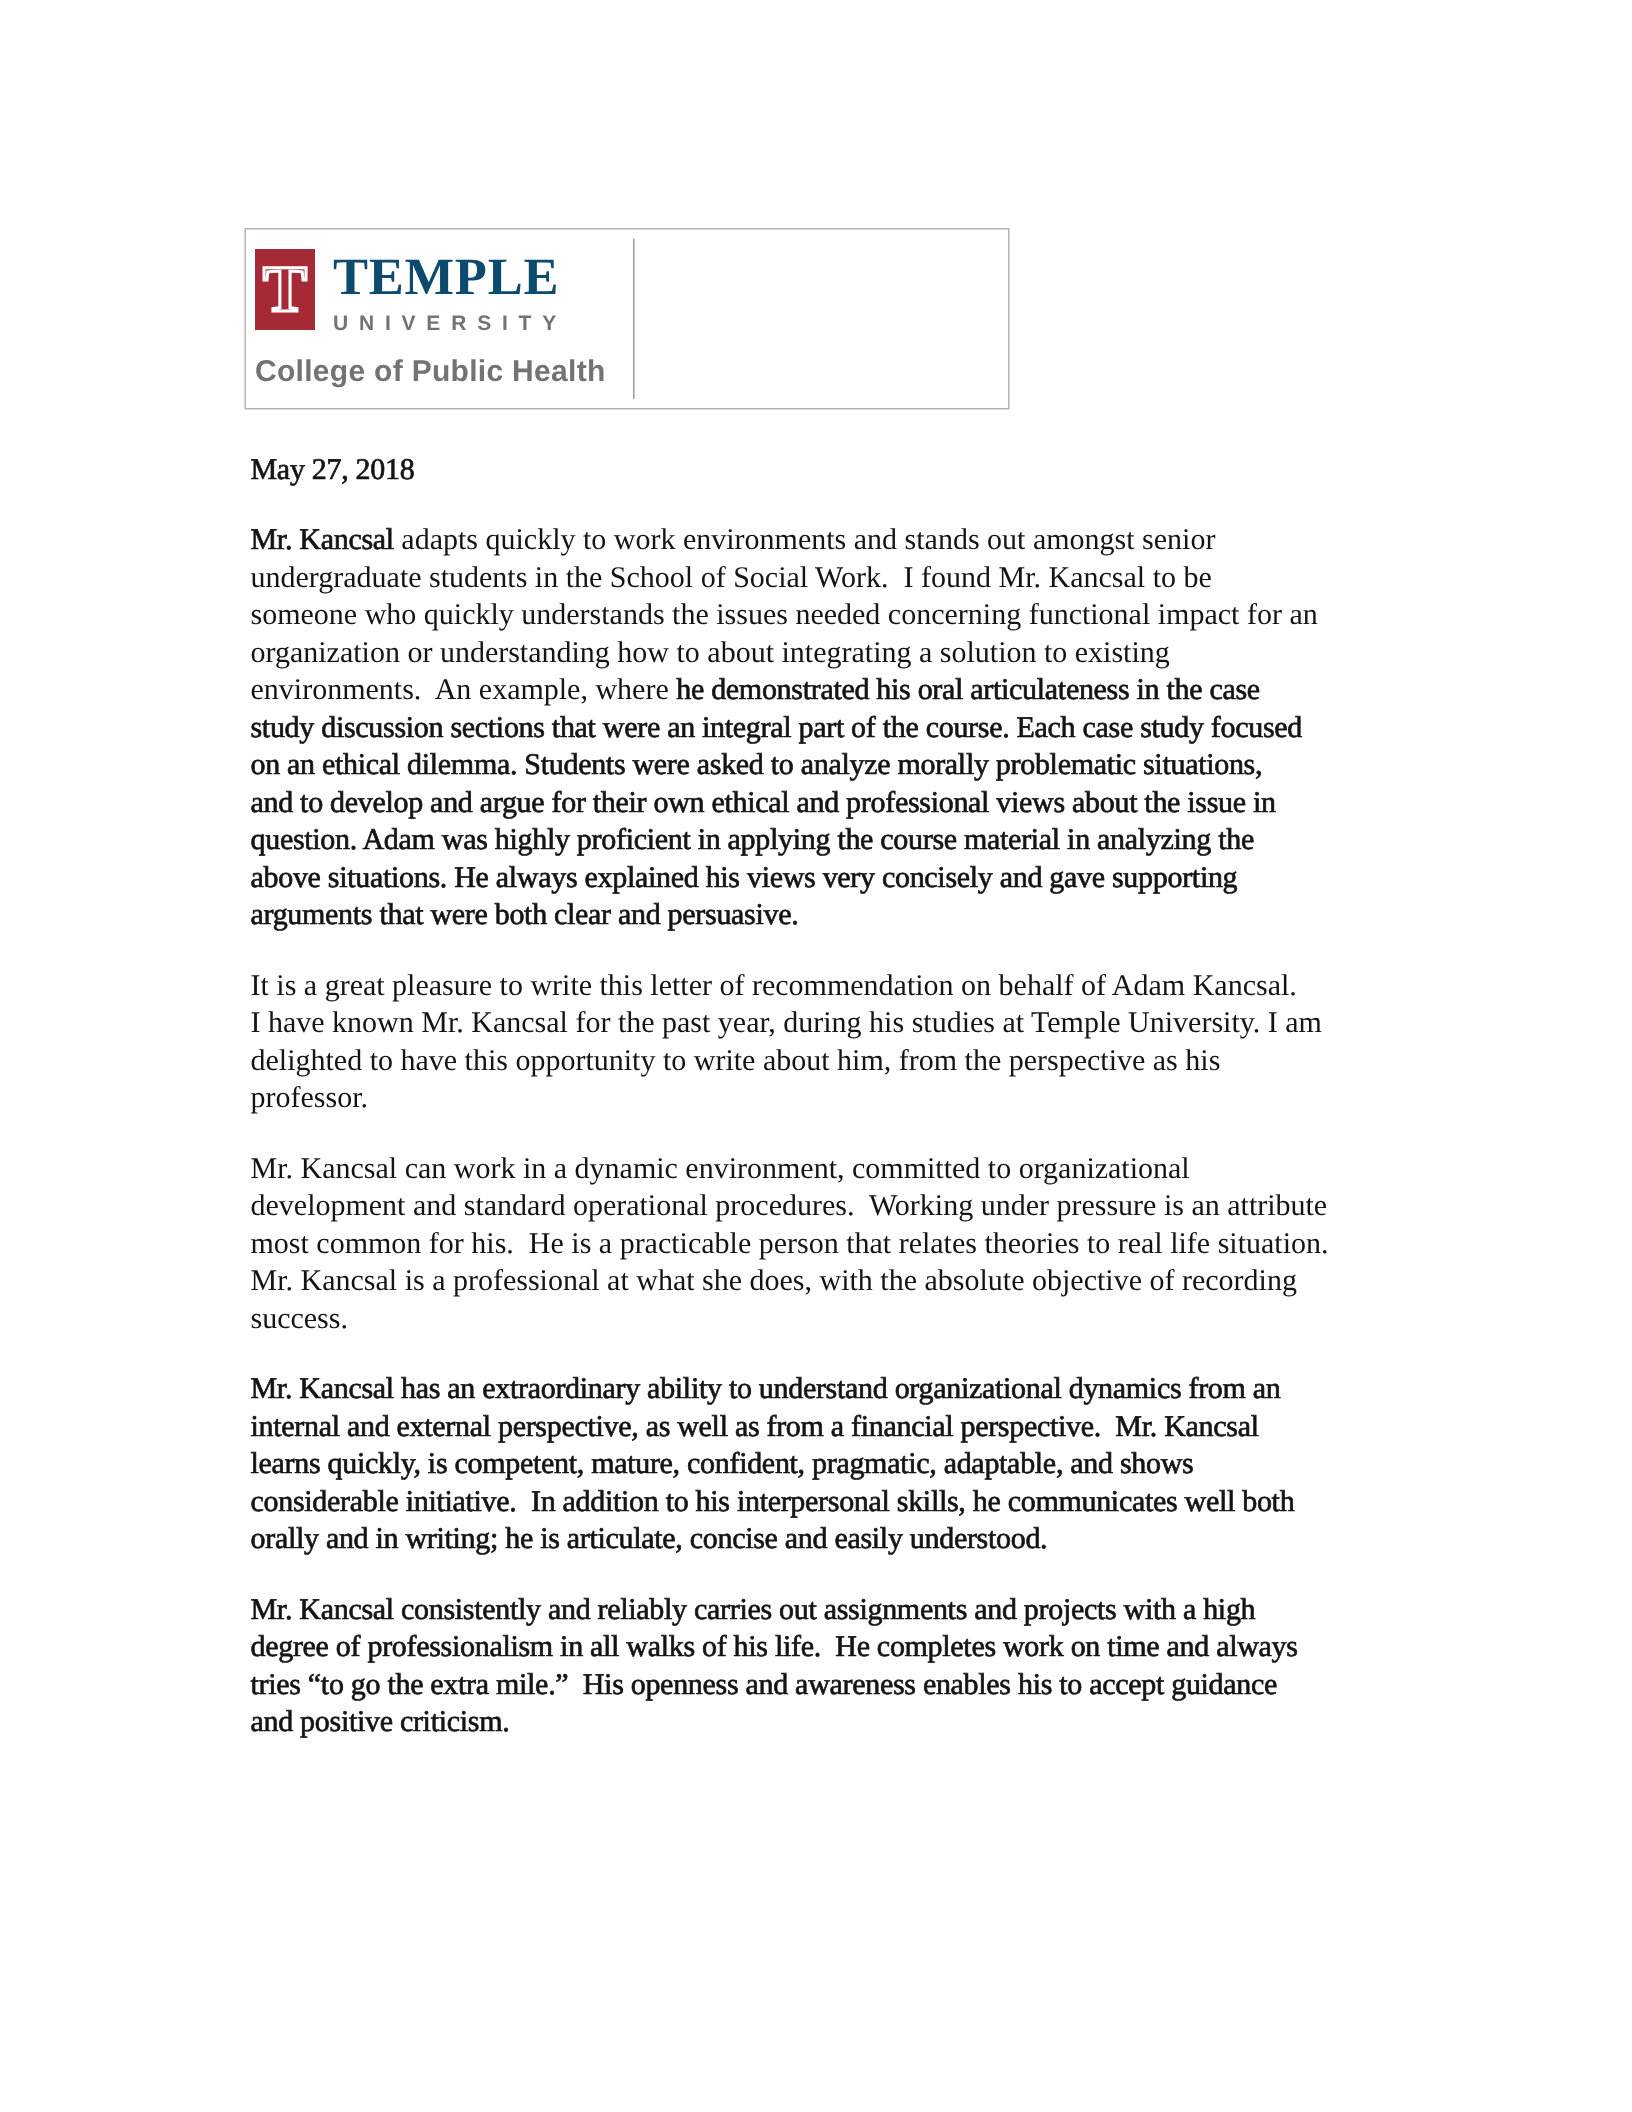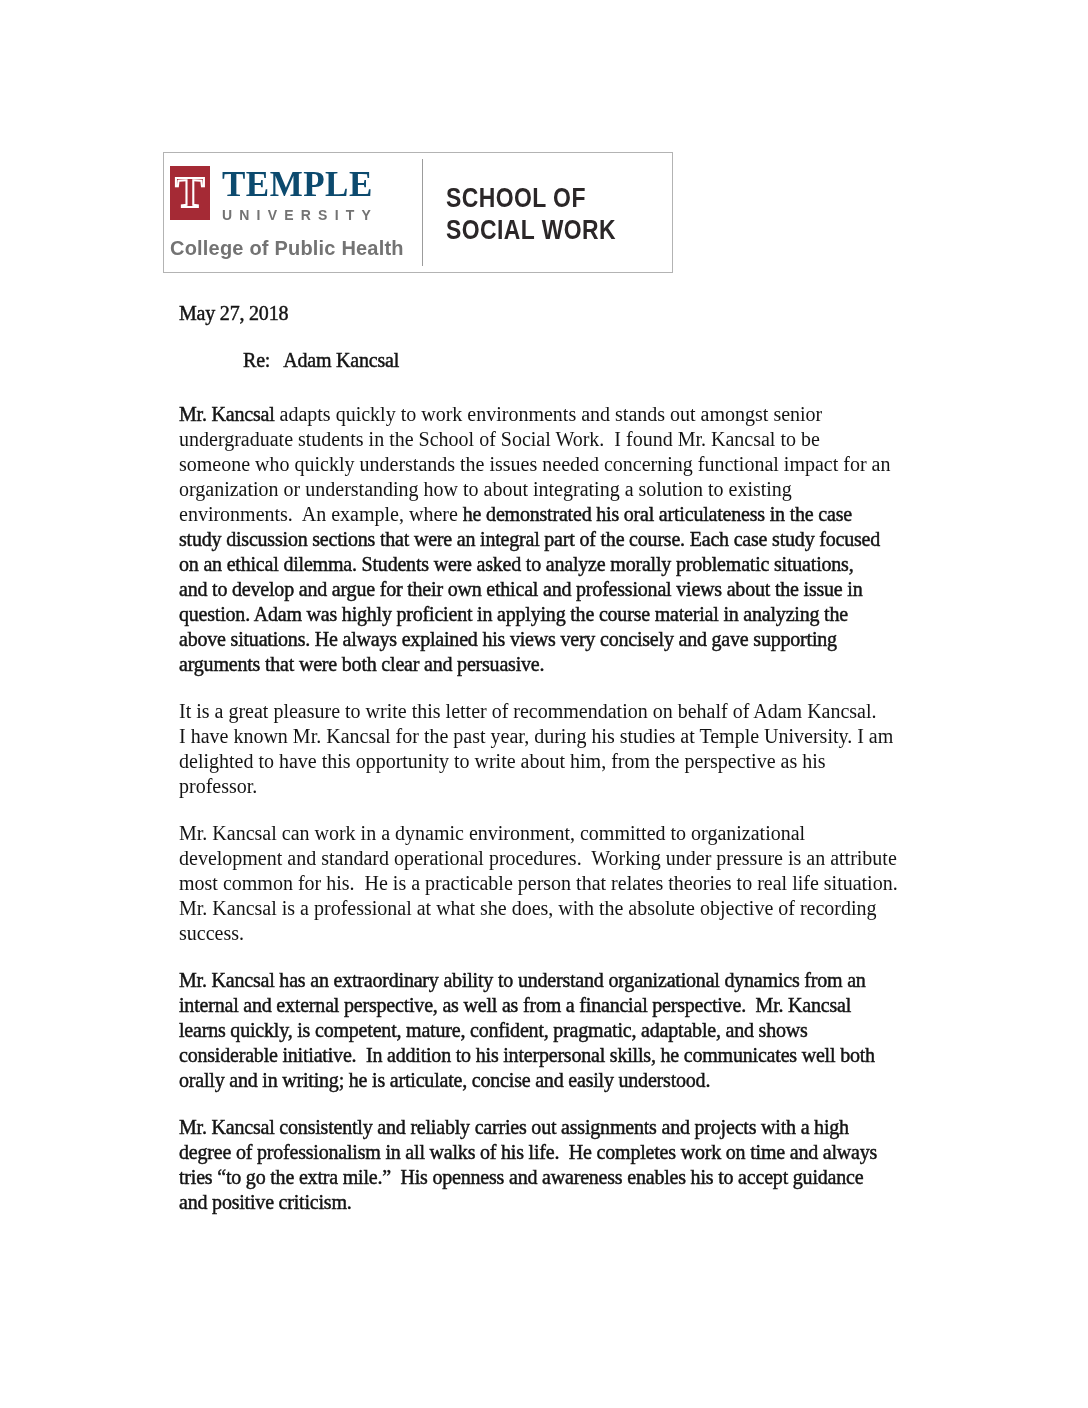--- a/index.html
+++ b/index.html
@@ -107,21 +107,21 @@
   .letter {
     position: absolute;
     left: 163px;
     top: 301px;
     width: 860px;
     font-size: 20px;
     line-height: 25px;
     color: #141414;
   }
   .letter p {
-    margin: 0 0 22px 16px;
+    margin: 0 0 22px 4px;
     white-space: pre; 
   }
   .re-line { padding-left: 64px; margin-bottom: 29px !important; }
   .re-name { margin-left: 13px; }
   
   .dark {
     -webkit-text-stroke: 0.45px currentColor;
     letter-spacing: -0.2px;
   }
 </style>
@@ -137,31 +137,24 @@
           <span class="t-glyph">T</span>
         </div>
         <div class="wordmark">
           <div class="temple">TEMPLE</div>
           <div class="university">UNIVERSITY</div>
         </div>
       </div>
       <div class="college">College of Public Health</div>
     </div>
     <div class="logo-divider"></div>
-    <div class="school-block">
-      <div class="school-inner">
-        <div>SCHOOL OF</div>
-        <div>SOCIAL WORK</div>
-      </div>
-    </div>
   </div>
 
   <div class="letter">
     <p class="dark">May 27, 2018</p>
-    <p class="dark re-line"><span>Re:</span><span class="re-name">Adam Kancsal</span></p>
     <p><span class="dark">Mr. Kancsal</span><span> adapts quickly to work environments and stands out amongst senior
 undergraduate students in the School of Social Work.  I found Mr. Kancsal to be
 someone who quickly understands the issues needed concerning functional impact for an
 organization or understanding how to about integrating a solution to existing
 environments.  An example, where </span><span class="dark">he demonstrated his oral articulateness in the case
 study discussion sections that were an integral part of the course. Each case study focused
 on an ethical dilemma. Students were asked to analyze morally problematic situations,
 and to develop and argue for their own ethical and professional views about the issue in
 question. Adam was highly proficient in applying the course material in analyzing the
 above situations. He always explained his views very concisely and gave supporting

